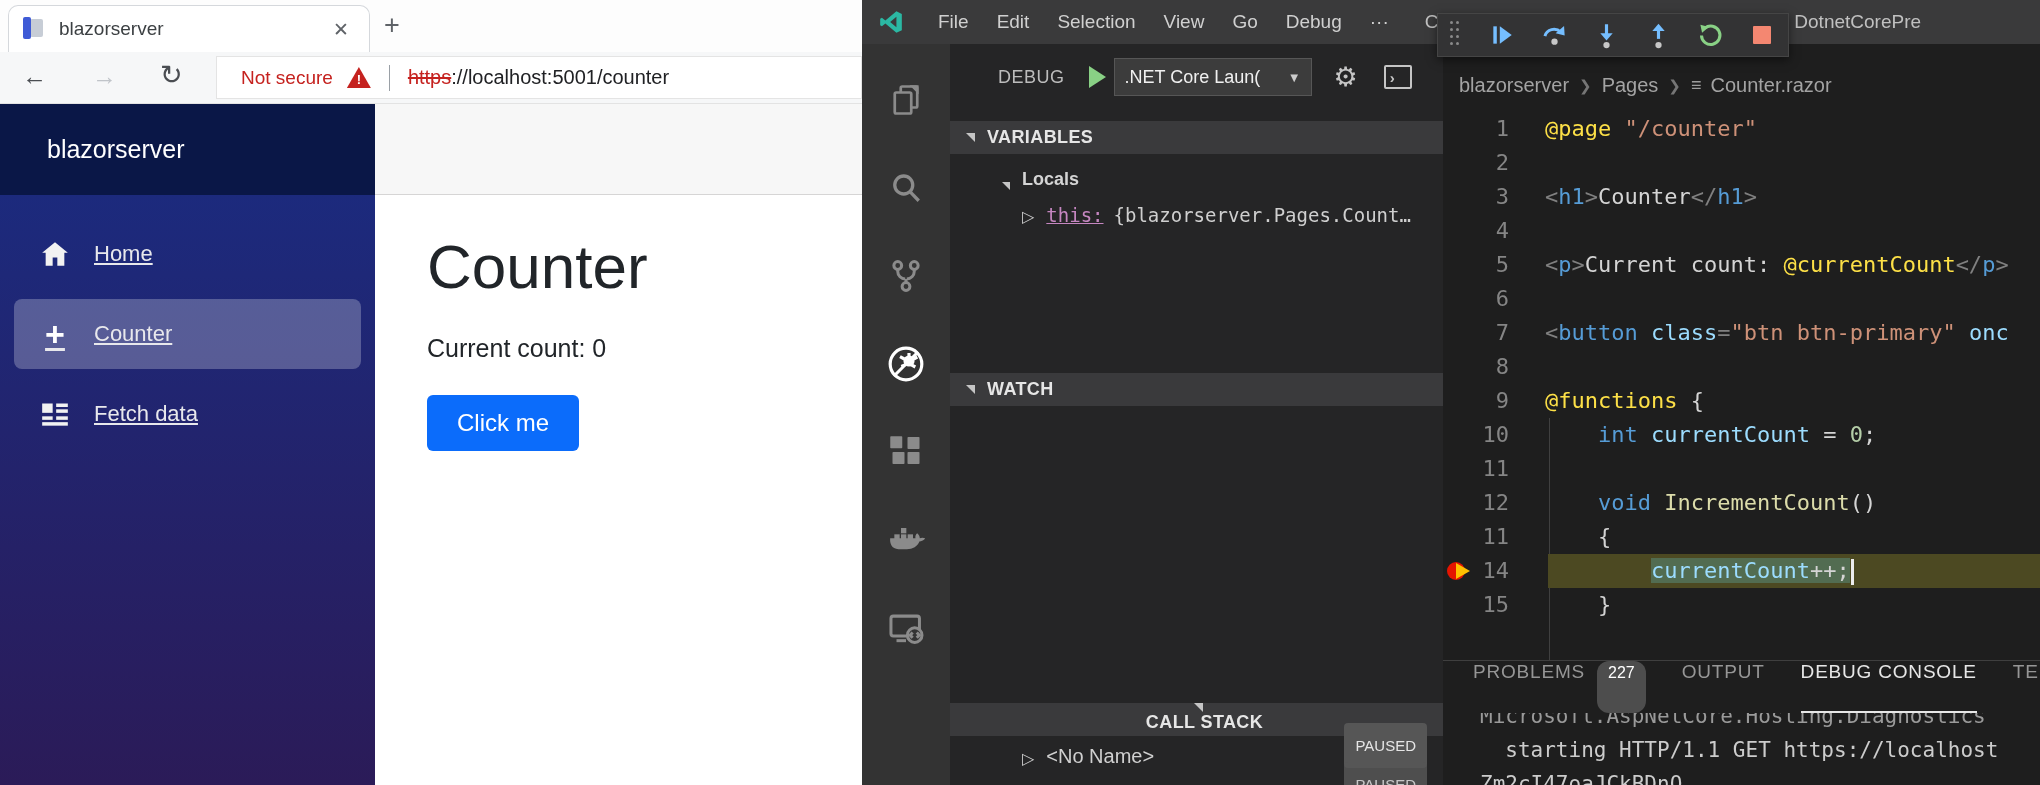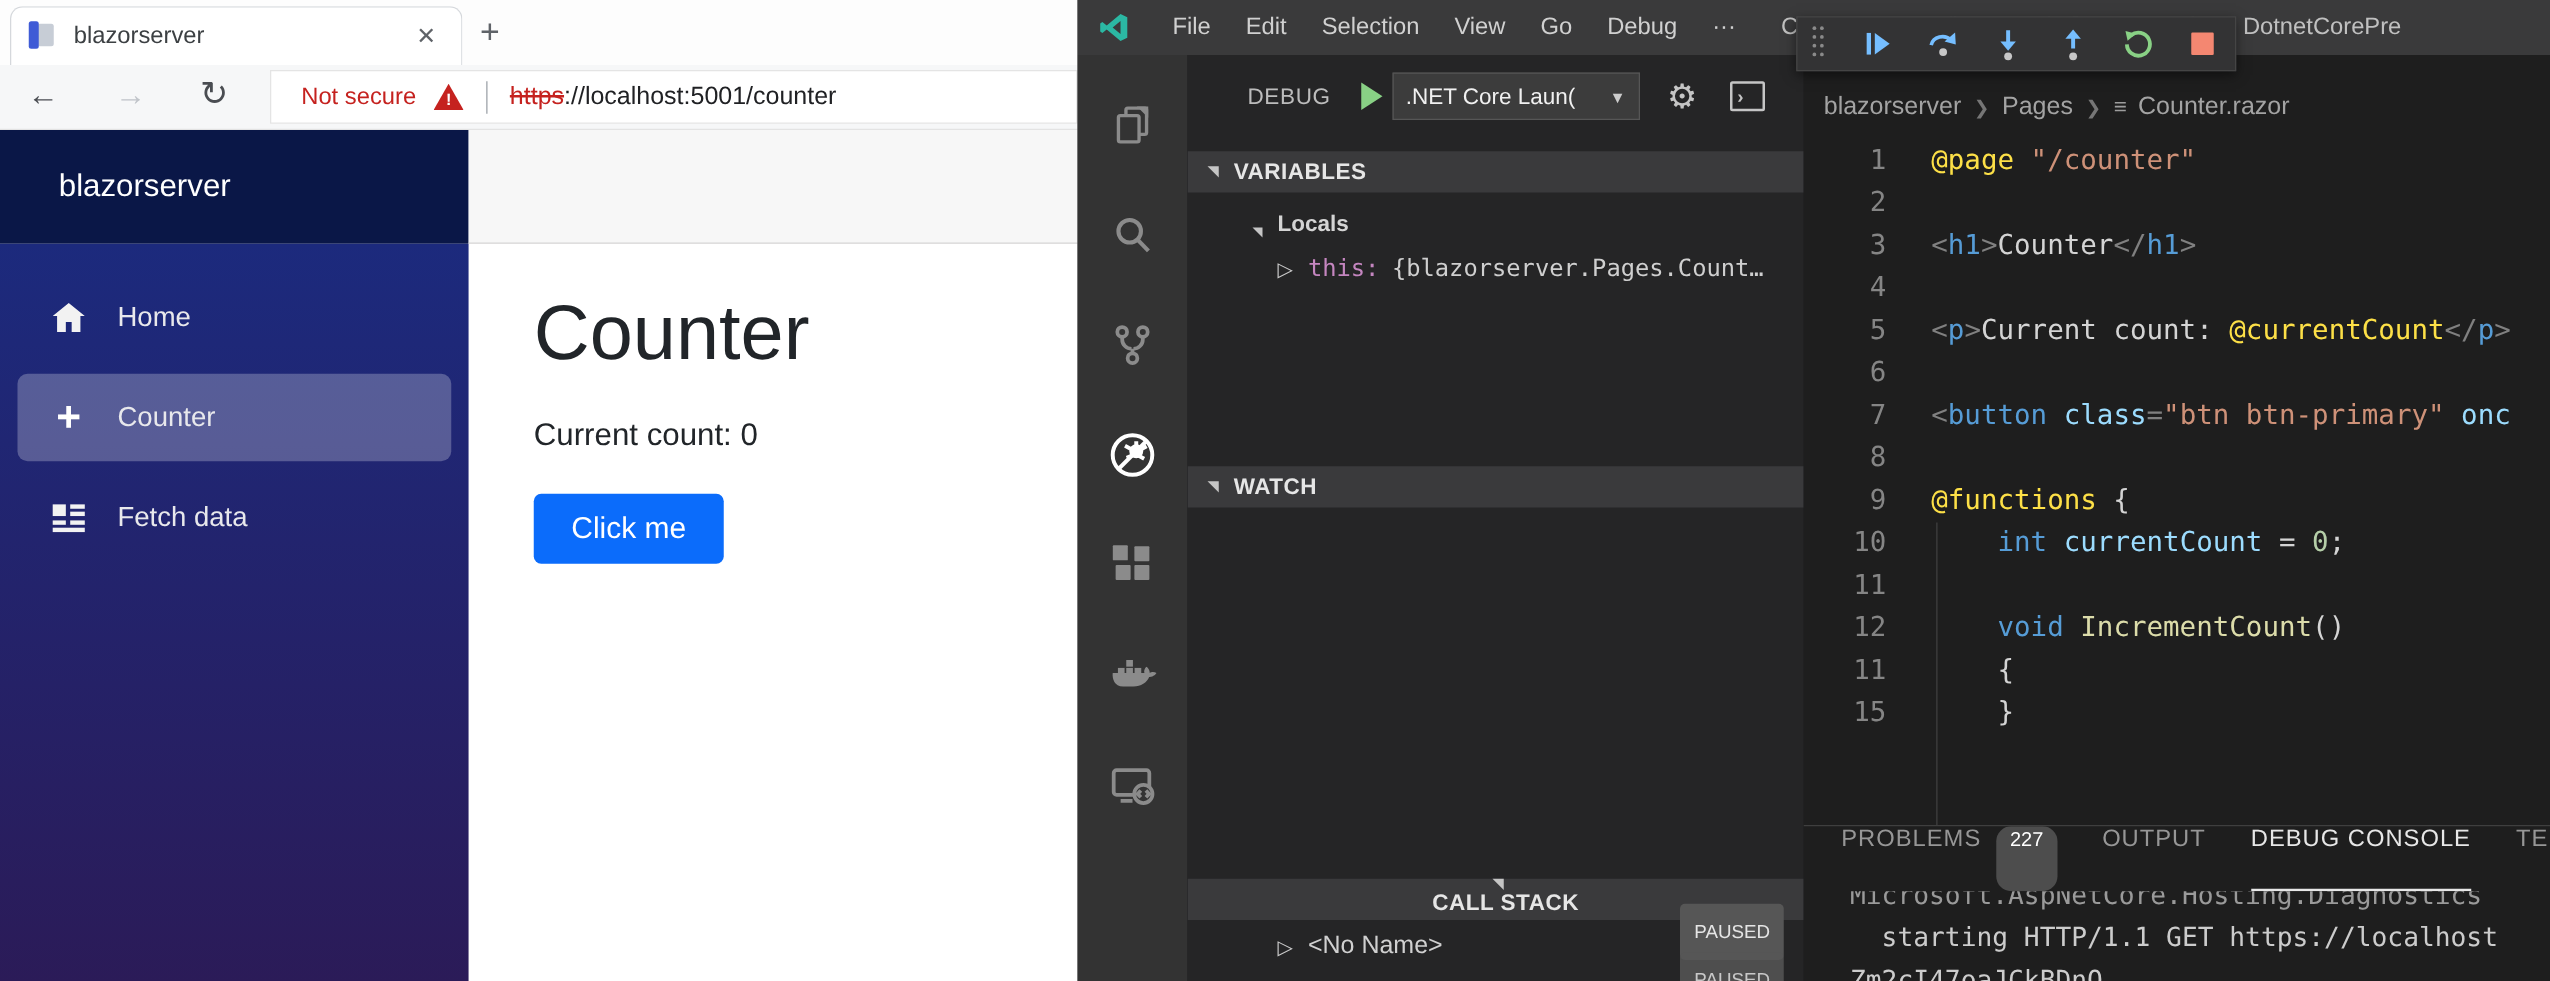--- a/index.html
+++ b/index.html
@@ -30,21 +30,21 @@
   .addr-div { width:1px; height:26px; background:#9aa0a6; margin:0 18px; }
   .url { font-size:20px; color:#202124; }
   .url .scheme { color:#c5221f; text-decoration:line-through; }
 
   .appbody { position:absolute; top:104px; left:0; right:0; bottom:0; display:flex; }
   .sidenav { width:375px; }
   .brand { height:91px; background:#0a1747; color:#fff; font-size:25px;
            display:flex; align-items:center; padding-left:47px; }
   .navarea { height:590px; background:linear-gradient(180deg,#1c2a7d 0%,#2b1b58 100%); padding-top:30px; }
   .navitem { height:58px; display:flex; align-items:center; padding-left:40px; gap:24px;
-             color:#e8e8ec; font-size:22px; }
+             color:#e8e8ec; font-size:22px;text-decoration:underline; }
   .navitem.active { background:rgba(255,255,255,0.25); border-radius:8px; margin:16px 14px; height:70px; padding-left:26px; }
   .navitem .nicon { width:30px; display:flex; justify-content:center; color:#fff; }
   .plus-glyph { font-size:34px; font-weight:bold; line-height:30px; color:#fff; }
 
   .content { flex:1; background:#fff; }
   .toprow { height:91px; background:#f7f7f7; border-bottom:1px solid #d6d5d5; }
   .page { padding-left:52px; }
   .page h1 { font-size:62px; font-weight:400; color:#212529; margin-top:36px; }
   .countline { font-size:25px; color:#212529; margin-top:32px; }
   .clickme { margin-top:32px; background:#0b6cfb; color:#fff; border:none; border-radius:6px;
@@ -77,21 +77,21 @@
                  color:#c5c5c5; font-size:15px; font-weight:bold; display:flex; align-items:center; padding-left:4px; }
 
   .sechead { position:absolute; left:0; right:0; height:33px; background:#3a3a3c;
              display:flex; align-items:center; padding-left:16px; font-size:18px; font-weight:bold;
              color:#e6e6e6; letter-spacing:0.4px; }
   .tri-down { width:0; height:0; border-top:9px solid #c5c5c5; border-left:9px solid transparent; margin-right:12px; }
   .subrow { position:absolute; left:16px; right:0; height:30px; display:flex; align-items:flex-end; }
   .locals-label { font-weight:bold; color:#d4d4d4; font-size:18px; }
   .exp-arrow { color:#cccccc; font-size:16px; margin-right:12px; }
   .mono { font-family:"DejaVu Sans Mono",monospace; }
-  .this-name { color:#c586c0; font-size:19px; }
+  .this-name { color:#c586c0; font-size:19px;text-decoration:underline; }
   .this-val { color:#cfcfcf; font-size:19px; margin-left:10px; white-space:nowrap; }
   .frame-name { color:#d0d0d0; font-size:20px; }
   .badge-paused { margin-left:auto; margin-right:16px; background:#565656; color:#e5e5e5;
                   font-size:15px; padding:14px 11px; border-radius:4px; }
 
   .floattb { position:absolute; left:575px; top:13px; height:44px; background:#333334;
              border:1px solid #454545; box-shadow:0 3px 9px rgba(0,0,0,0.5); z-index:10;
              display:flex; align-items:center; padding:0 12px; gap:24px; }
   .grip { display:grid; grid-template-columns:6px 6px; grid-auto-rows:7px; margin-right:2px; }
   .grip i { width:3px; height:3px; border-radius:50%; background:#8a8a8a; }
@@ -398,20 +398,21 @@
         <div class="crow"><div class="glyph"></div><div class="num">4</div><div class="code"></div></div>
         <div class="crow"><div class="glyph"></div><div class="num">5</div><div class="code"><span class="tk-punc">&lt;</span><span class="tk-kw2">p</span><span class="tk-punc">&gt;</span><span class="tk-fg">Current count: </span><span class="tk-kw">@currentCount</span><span class="tk-punc">&lt;/</span><span class="tk-kw2">p</span><span class="tk-punc">&gt;</span></div></div>
         <div class="crow"><div class="glyph"></div><div class="num">6</div><div class="code"></div></div>
         <div class="crow"><div class="glyph"></div><div class="num">7</div><div class="code"><span class="tk-punc">&lt;</span><span class="tk-kw2">button</span><span class="tk-fg"> </span><span class="tk-attr">class</span><span class="tk-punc">=</span><span class="tk-str">"btn btn-primary"</span><span class="tk-fg"> </span><span class="tk-attr">onc</span></div></div>
         <div class="crow"><div class="glyph"></div><div class="num">8</div><div class="code"></div></div>
         <div class="crow"><div class="glyph"></div><div class="num">9</div><div class="code"><span class="tk-kw">@functions</span><span class="tk-fg"> {</span></div></div>
         <div class="crow"><div class="glyph"></div><div class="num">10</div><div class="code"><span class="tk-fg">    </span><span class="tk-kw2">int</span><span class="tk-fg"> </span><span class="tk-attr">currentCount</span><span class="tk-fg"> = </span><span class="tk-num">0</span><span class="tk-fg">;</span></div></div>
         <div class="crow"><div class="glyph"></div><div class="num">11</div><div class="code"></div></div>
         <div class="crow"><div class="glyph"></div><div class="num">12</div><div class="code"><span class="tk-fg">    </span><span class="tk-kw2">void</span><span class="tk-fg"> </span><span class="tk-fn">IncrementCount</span><span class="tk-fg">()</span></div></div>
         <div class="crow"><div class="glyph"></div><div class="num">11</div><div class="code"><span class="tk-fg">    {</span></div></div>
+        <div class="crow current"><div class="glyph"><span class="bpwrap"><span class="bpdot"></span><span class="bparrow"></span></span></div><div class="num">14</div><div class="code"><span class="tk-fg">        </span><span class="tk-attr tk-stmt">currentCount</span><span class="tk-fg tk-stmt">++;</span><span class="cursor"></span></div></div>
         <div class="crow"><div class="glyph"></div><div class="num">15</div><div class="code"><span class="tk-fg">    }</span></div></div>
       </div>
   </div>
 
   <div class="panel">
     <div class="ptabs" id="ptabs">
         <div class="ptab">
           <span>PROBLEMS</span>
           <span class="pbadge">227</span>
         </div>

